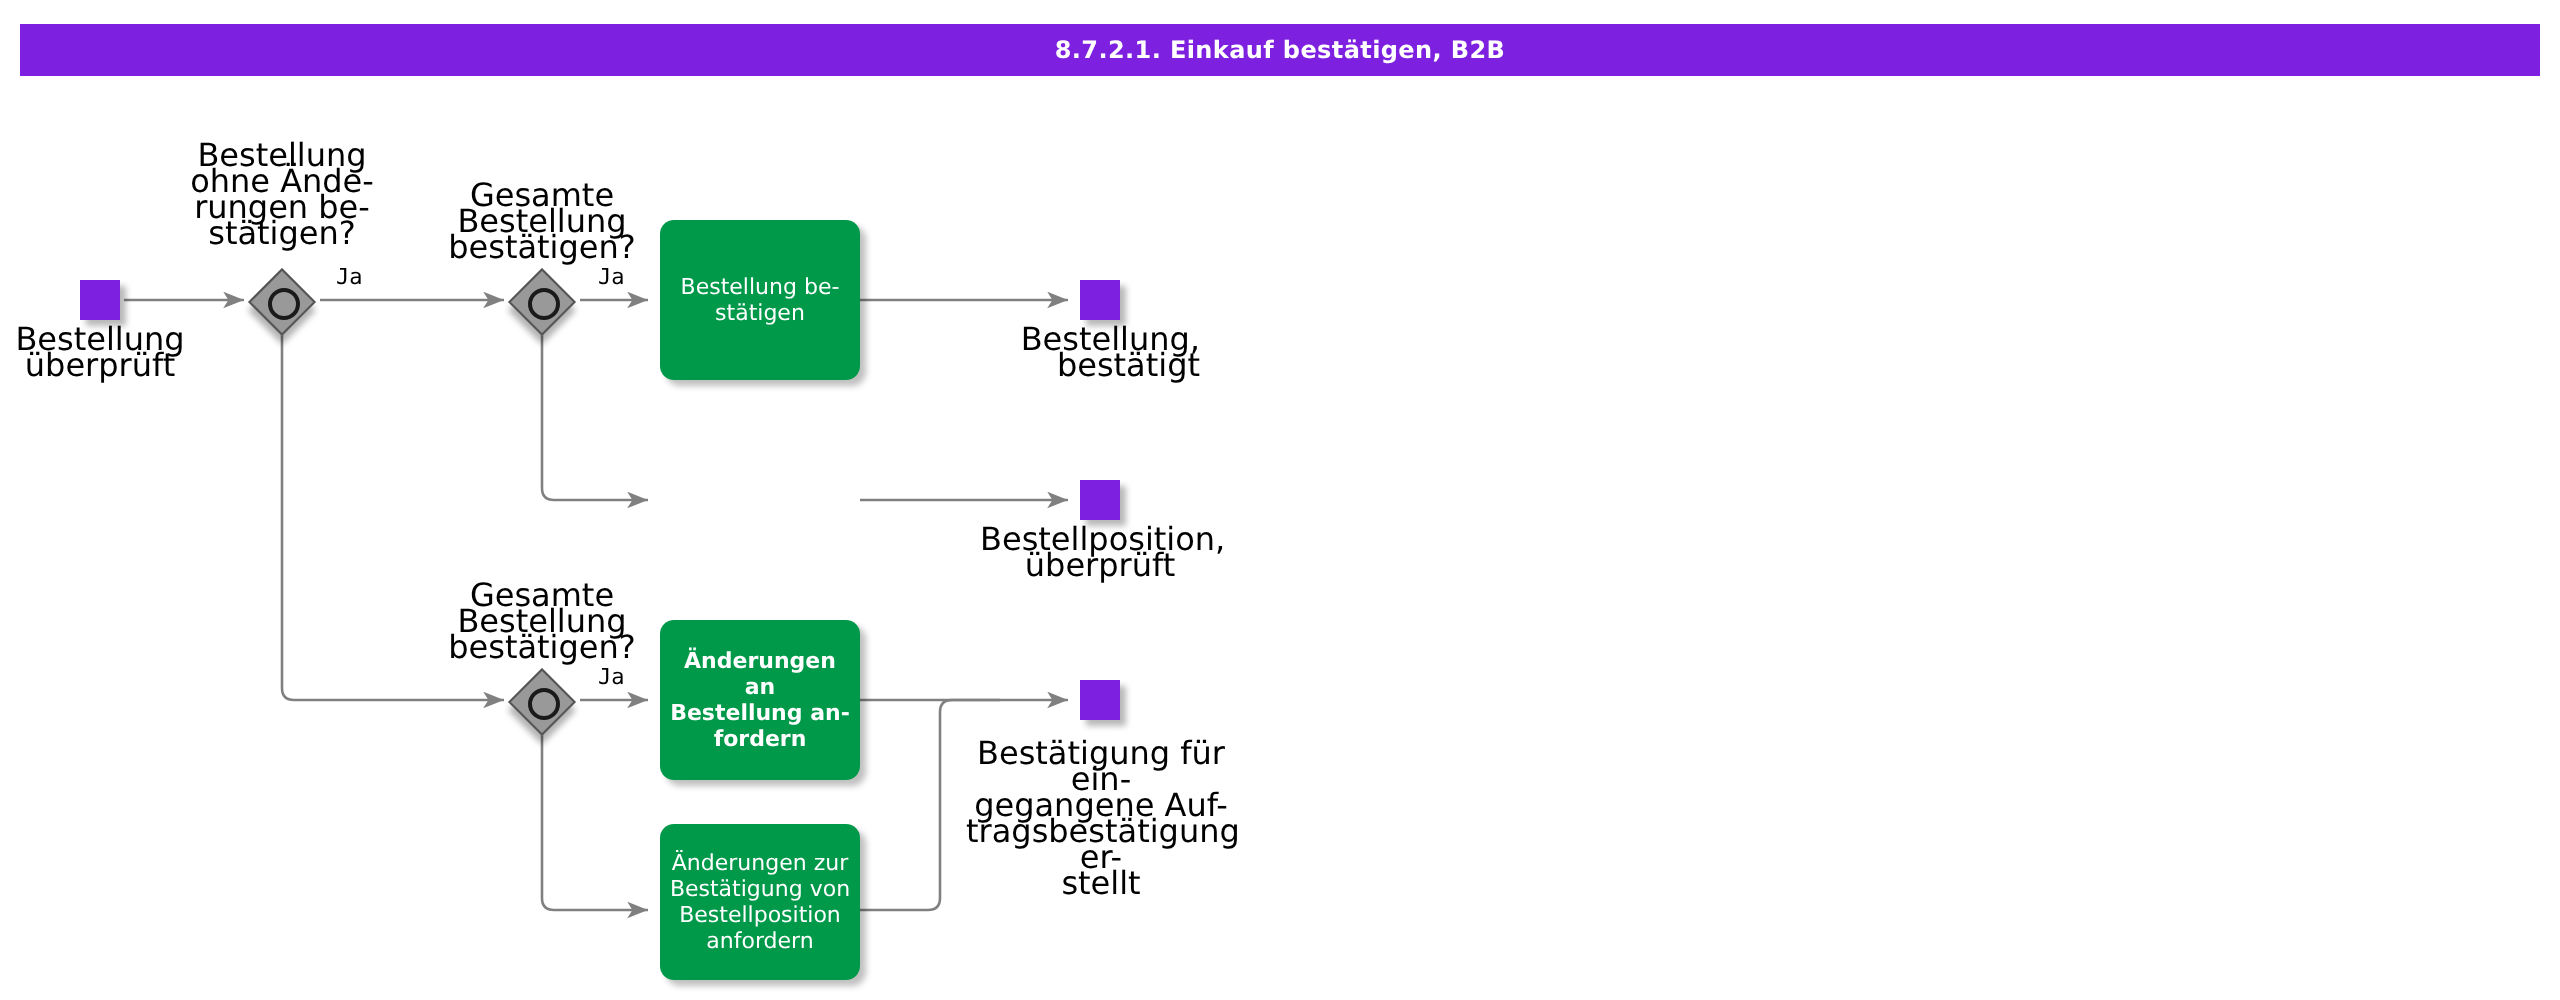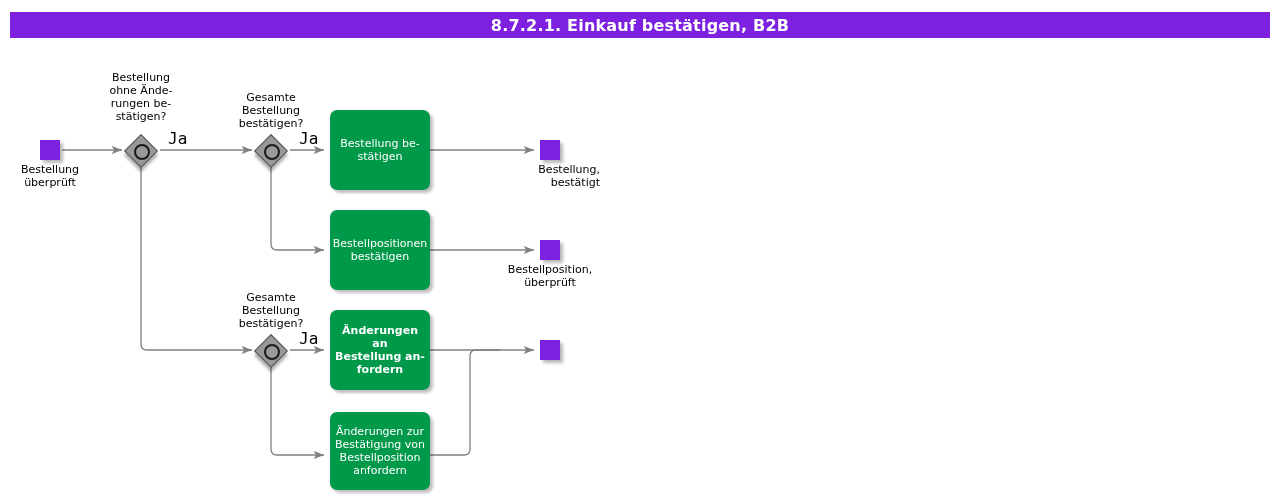--- a/index.html
+++ b/index.html
@@ -11,21 +11,21 @@
     overflow:hidden;
     position:relative;
   }
   #canvas{position:absolute;left:0;top:0;width:1280px;height:500px;}
 
   
   .titlebar{
     position:absolute;left:10px;top:12px;width:1260px;height:26px;
     background:#7d20e0;
     color:#ffffff;
-    font-size:16px;font-weight:bold;
+    font-size:12px;font-weight:bold;
     display:flex;align-items:center;justify-content:center;
     letter-spacing:0.2px;
   }
 
   
   #edges{position:absolute;left:0;top:0;width:1280px;height:500px;pointer-events:none;}
 
   
   .event{
     position:absolute;width:20px;height:20px;
@@ -63,29 +63,29 @@
     text-align:center;
     padding:0 4px;
     box-sizing:border-box;
     white-space:pre-line;
   }
 
   
   .lbl{
     position:absolute;
     color:#000000;
-    font-size:11px;
+    font-size:16px;
     line-height:13px;
     text-align:center;
     white-space:pre-line;
   }
   .lbl-edge{
     position:absolute;
     color:#000000;
-    font-size:16px;
+    font-size:11px;
     line-height:13px;
     font-family:"DejaVu Sans Mono","Liberation Mono",monospace;
     white-space:nowrap;
     text-align:center;
   }
 </style>
 </head>
 <body>
 
 <div id="canvas">
@@ -155,35 +155,37 @@
     <div class="ring"></div>
   </div>
 
   <div class="lbl-edge" style="left:168px;top:132px;">Ja</div>
   <div class="lbl-edge" style="left:299px;top:132px;">Ja</div>
   <div class="lbl-edge" style="left:299px;top:332px;">Ja</div>
 
   <div class="task" style="left:330px;top:110px;width:100px;height:80px;">Bestellung be-
 stätigen</div>
 
-  <div class="task" style="left:330px;top:210px;width:100px;height:80px;">Bestellpositionen
-bestätigen</div>
 
   <div class="task" style="left:330px;top:310px;width:100px;height:80px;font-weight:bold;">Änderungen an
 Bestellung an-
 fordern</div>
 
   <div class="task" style="left:330px;top:412px;width:100px;height:78px;">Änderungen zur
 Bestätigung von
 Bestellposition
 anfordern</div>
 
   <div class="event" style="left:540px;top:140px;"></div>
   <div class="lbl" style="left:500px;top:163px;width:100px;text-align:right;">Bestellung,
 bestätigt</div>
 
   <div class="event" style="left:540px;top:240px;"></div>
   <div class="lbl" style="left:490px;top:263px;width:120px;">Bestellposition,
 überprüft</div>
 
   <div class="event" style="left:540px;top:340px;"></div>
+  <div class="lbl" style="left:483px;top:370px;width:135px;">Bestätigung für ein-
+gegangene Auf-
+tragsbestätigung er-
+stellt</div>
 
 </div>
 
 </body></html>

